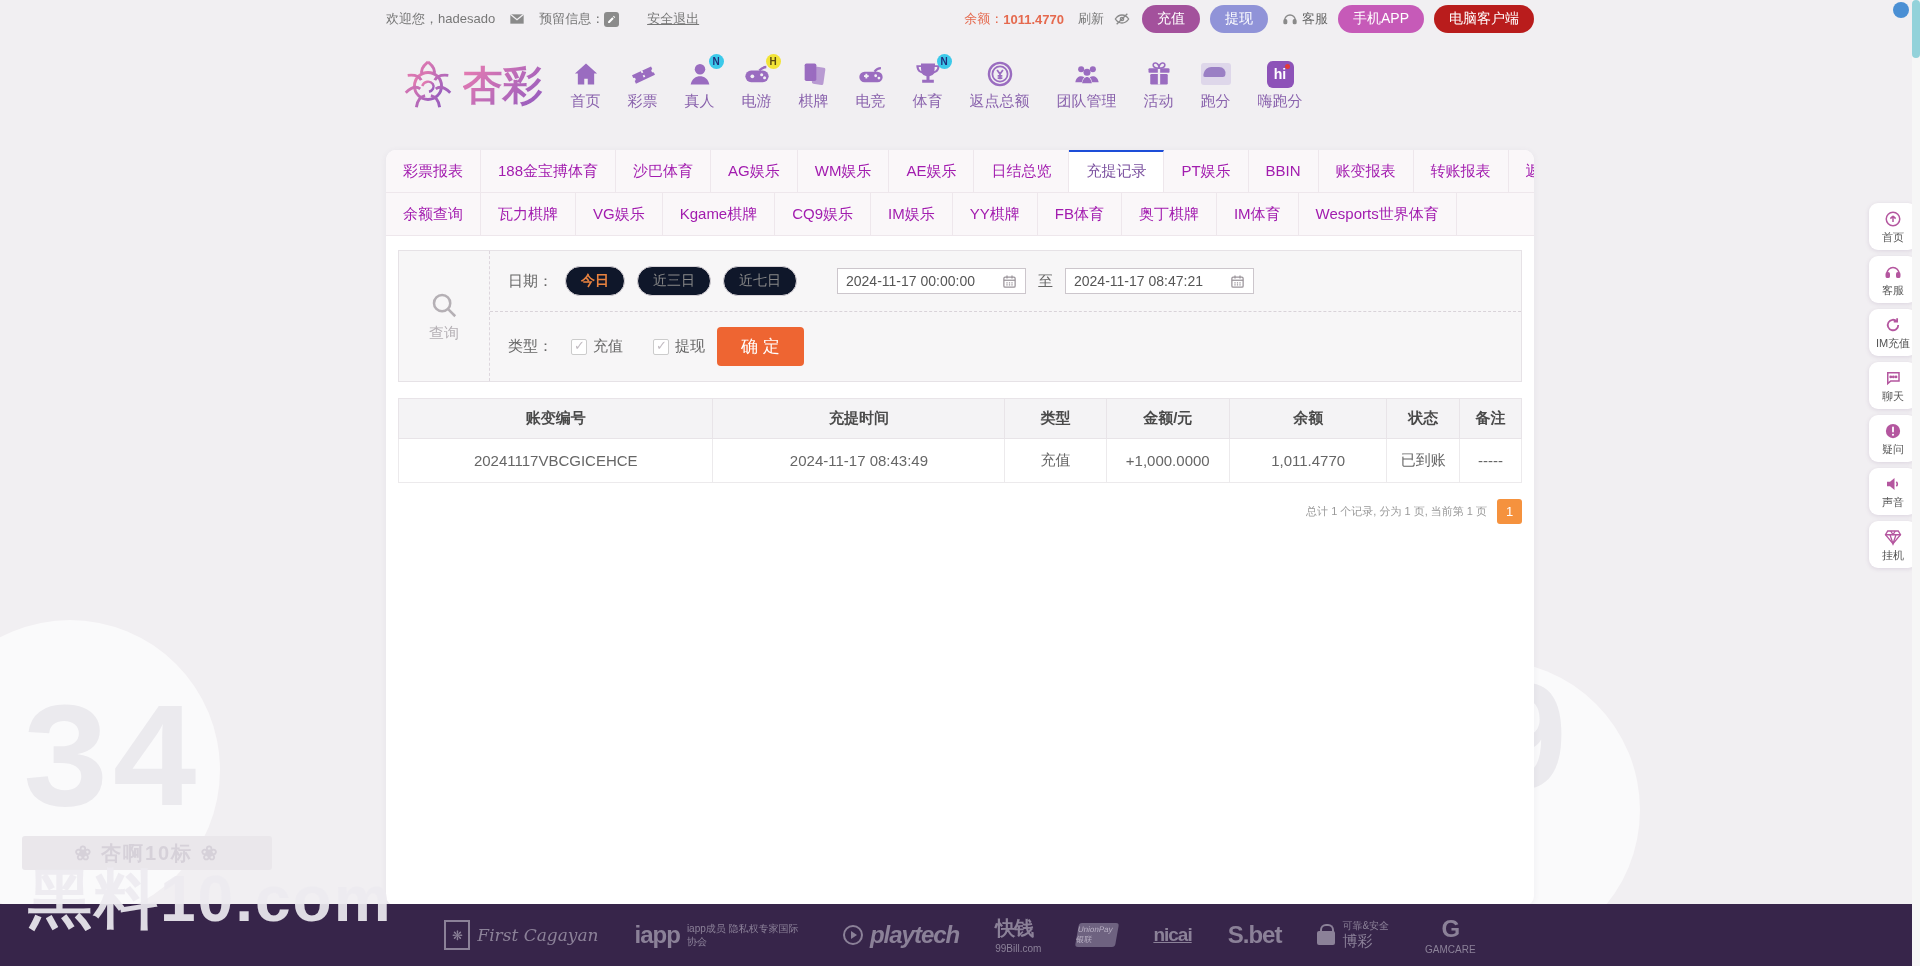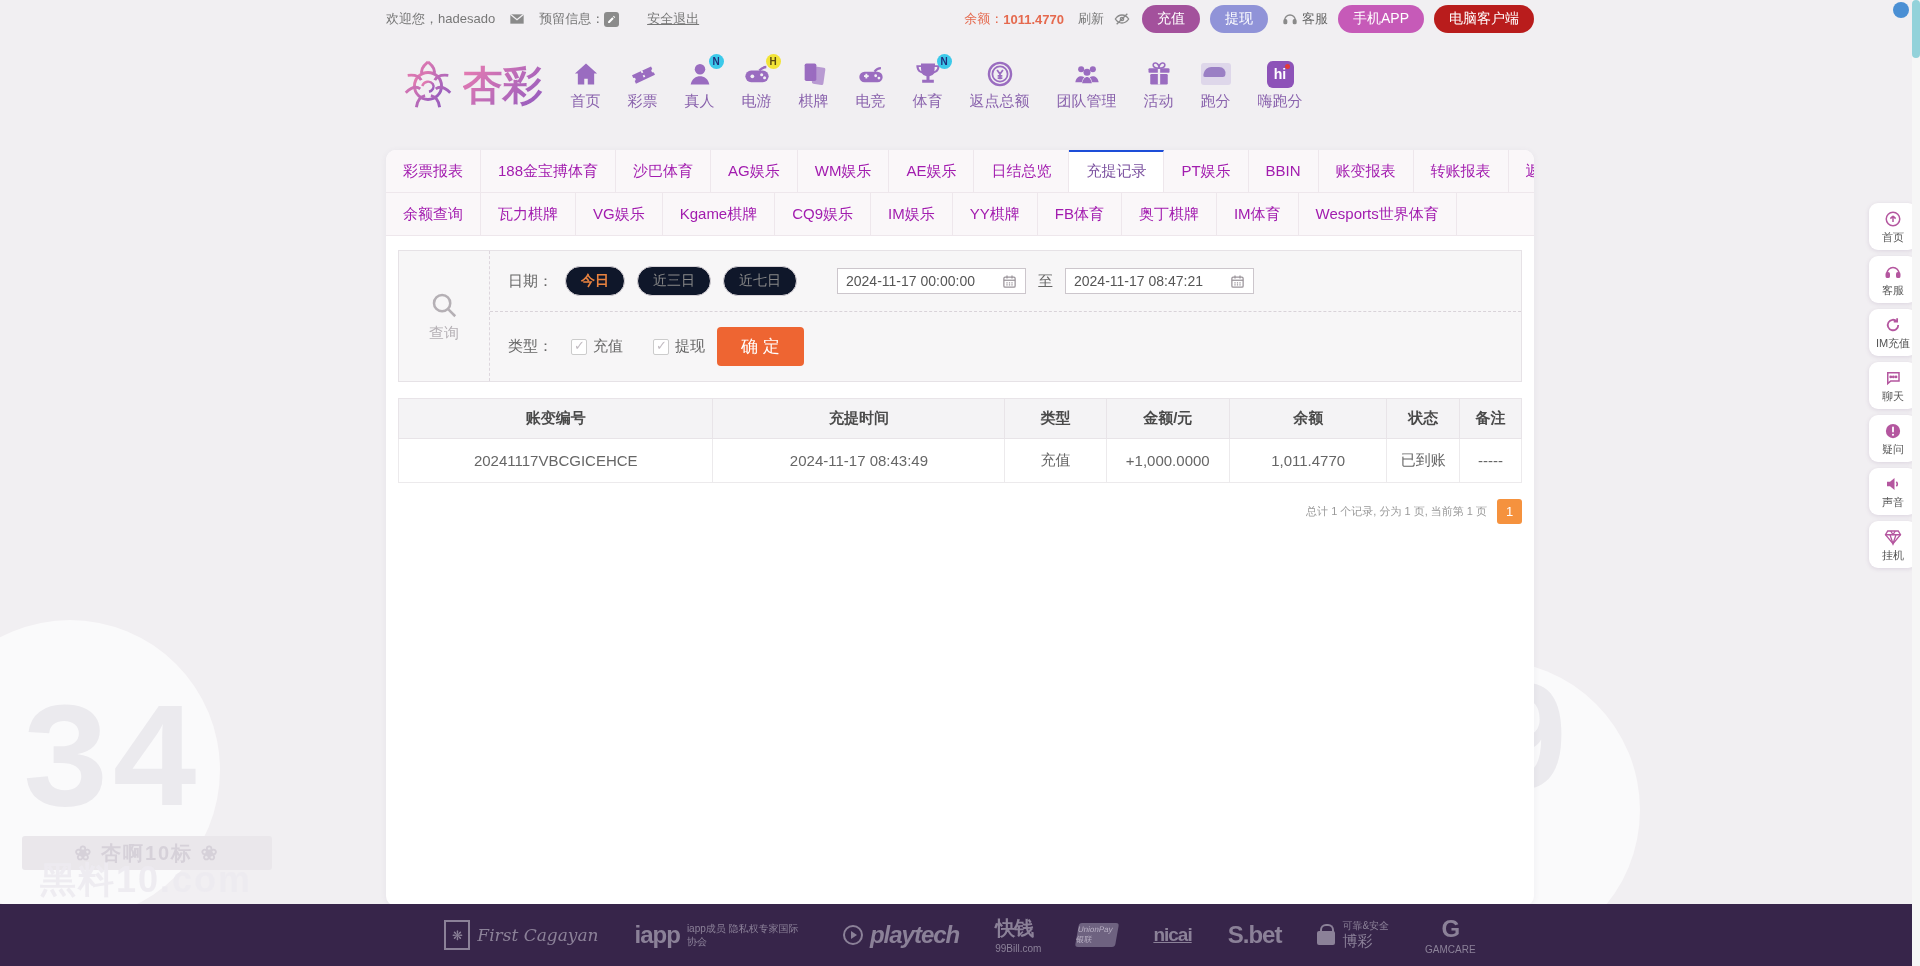--- a/index.html
+++ b/index.html
@@ -93,21 +93,21 @@
   .side-item svg { width:18px; height:18px; color:#b4569f; }
   .side-label { font-size:11px; color:#555; white-space:nowrap; }
 
   
   .scroll-track { position:fixed; right:0; top:0; width:8px; height:100%; background:#f6f6f6; z-index:11; }
   .scroll-thumb { position:absolute; top:0; right:0; width:8px; height:58px; background:#93d2da; border-radius:4px; }
   .widget-dot { position:fixed; right:11px; top:2px; width:16px; height:16px; border-radius:50%; background:#4a8fd4; z-index:12; }
 
   
   .wm-badge { position:absolute; left:22px; top:836px; width:250px; height:34px; background:#eae7eb; border-radius:3px; display:flex; align-items:center; justify-content:center; font-size:20px; font-weight:bold; color:#d6d1d9; letter-spacing:2px; z-index:4; }
-  .wm-site { position:absolute; left:40px; top:856px; font-size:36px; font-weight:bold; color:rgba(237,234,240,.92); letter-spacing:2px; z-index:6; }
+  .wm-site { position:absolute; left:28px; top:856px; font-size:64px; font-weight:bold; color:rgba(237,234,240,.92); letter-spacing:2px; z-index:6; }
 
   
   .footer { position:absolute; left:0; bottom:0; width:100%; height:62px; background:#37254a; z-index:5; }
   .footer-inner { height:100%; display:flex; align-items:center; justify-content:center; gap:36px; color:#8b8198; }
   .flogo { display:flex; align-items:center; gap:7px; }
   .flogo svg { color:#8b8198; }
   .fl-script { font-family:"DejaVu Serif", serif; font-style:italic; font-size:17px; }
   .fl-big { font-size:24px; font-weight:bold; letter-spacing:-1px; }
   .fl-sub { font-size:10px; line-height:1.3; }
   .fl-cn { font-size:13px; }

